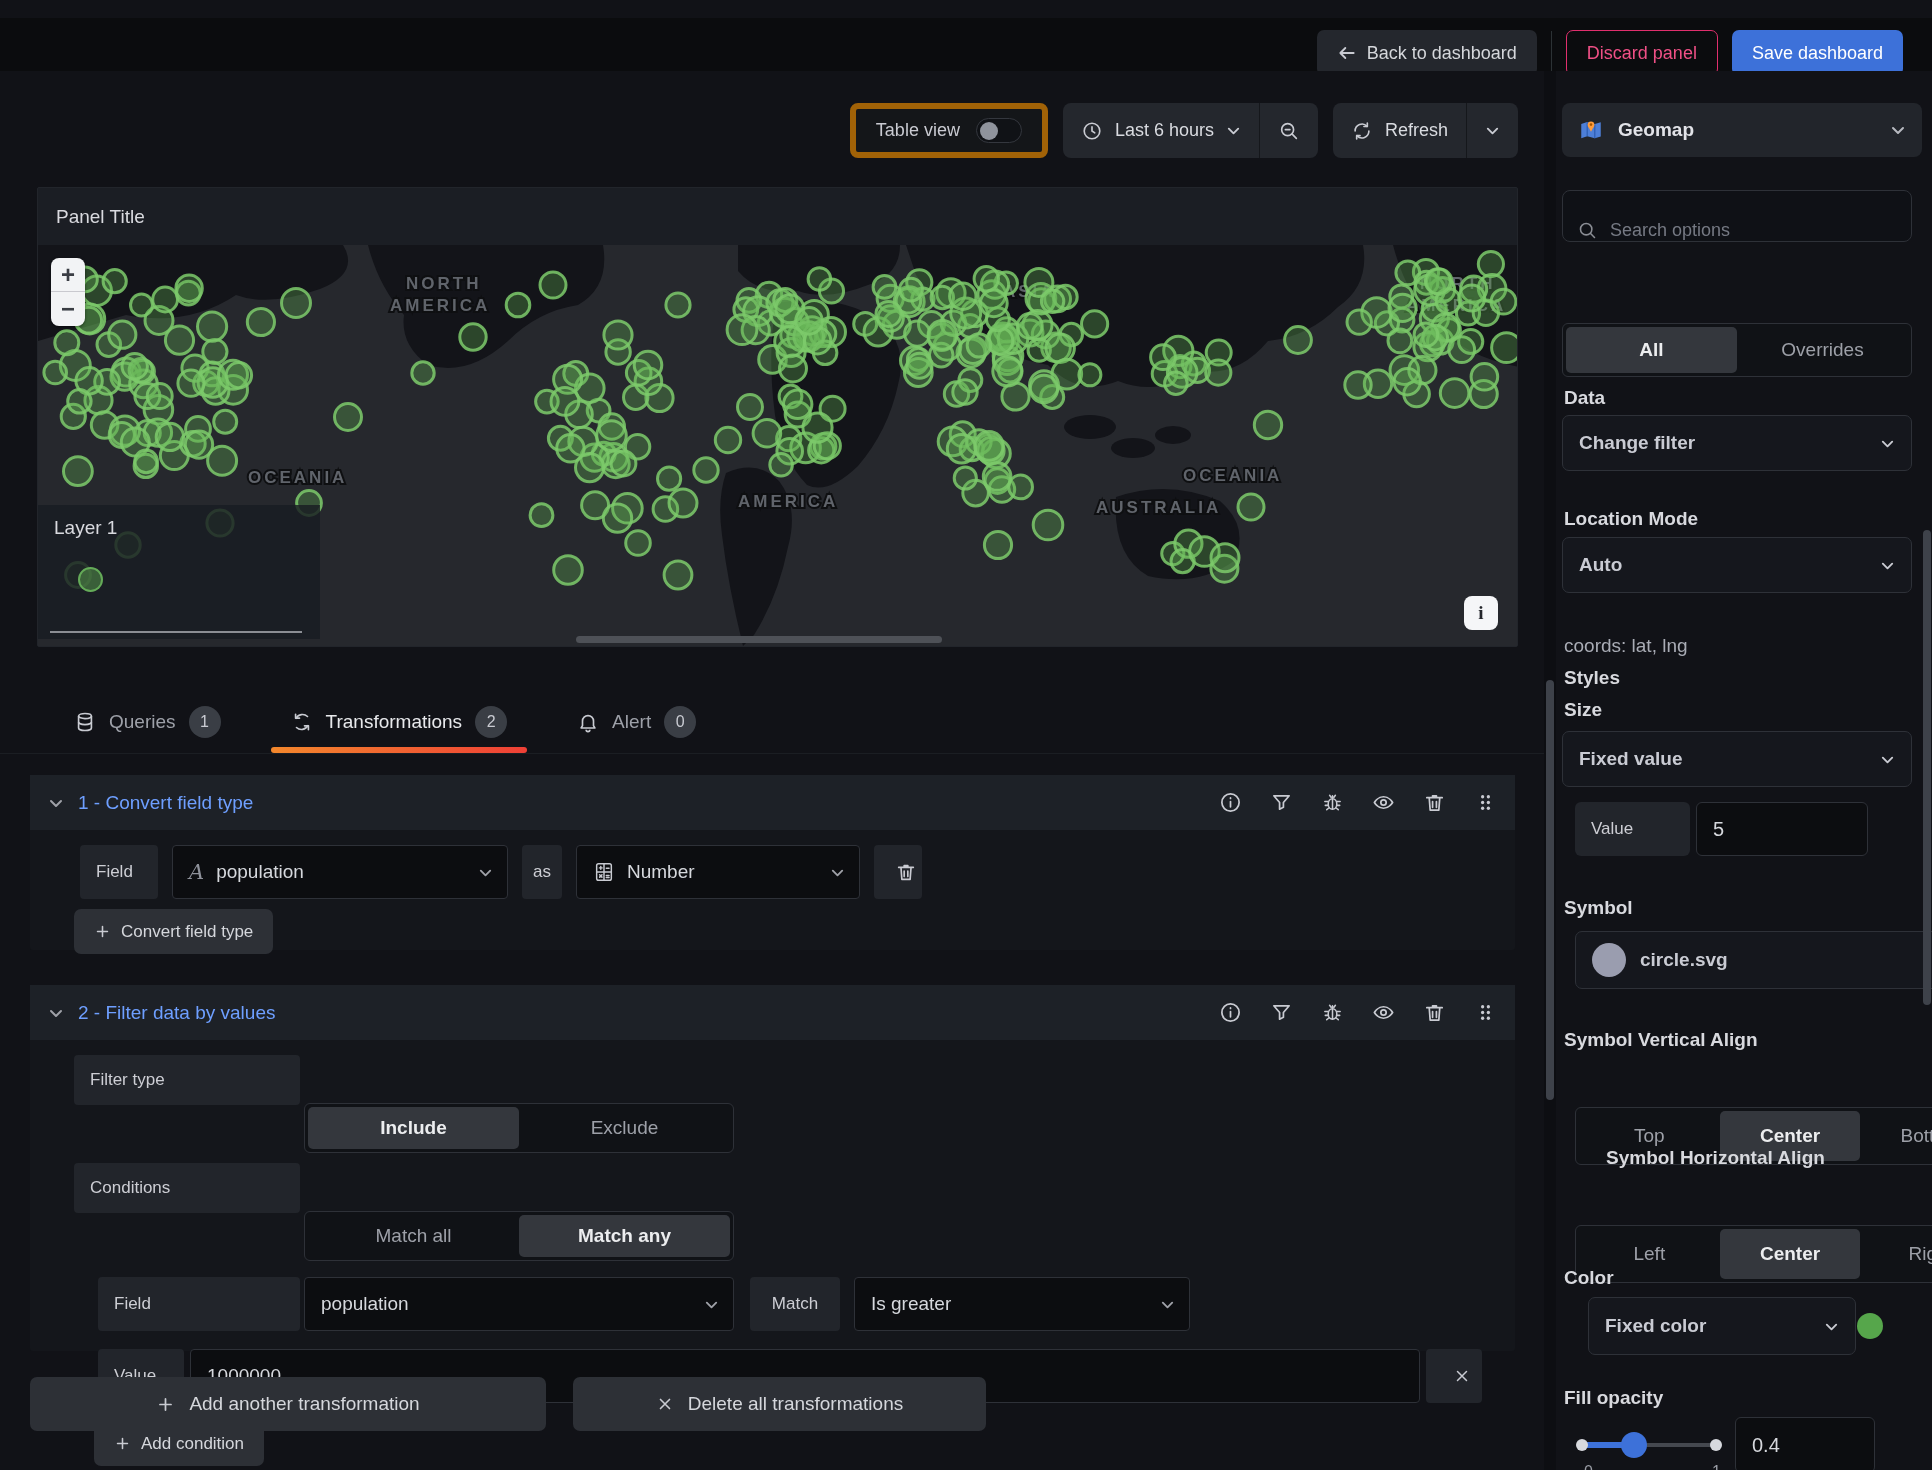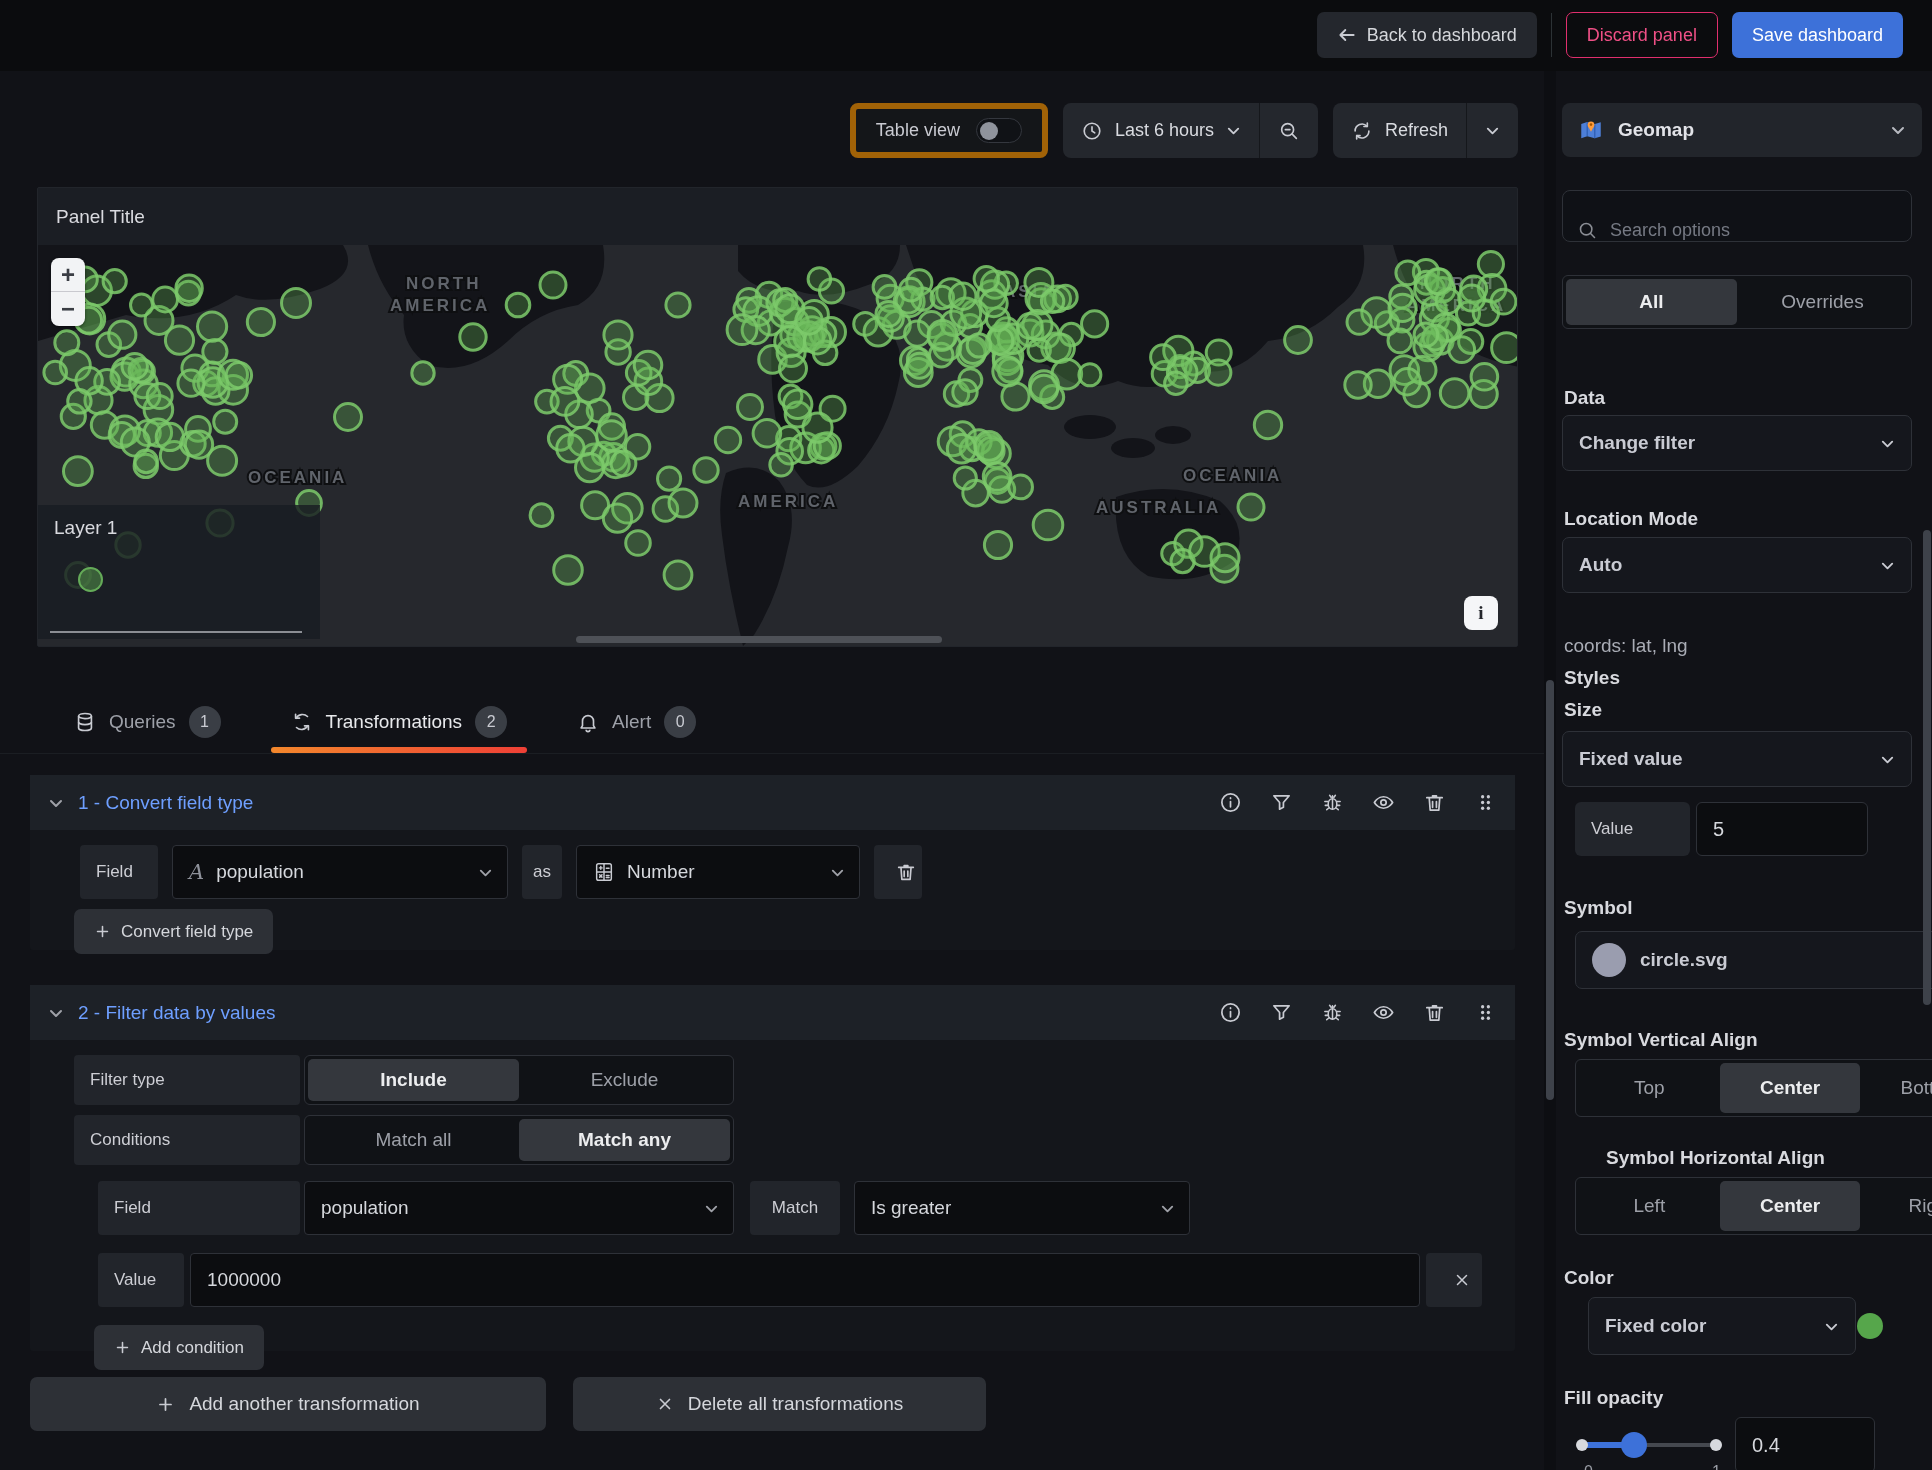--- a/index.html
+++ b/index.html
@@ -1,21 +1,21 @@
 <!DOCTYPE html>
 <html><head>
 <meta charset="utf-8">
 <style>
   * { margin:0; padding:0; box-sizing:border-box; }
   html,body { background:#000; }
   body { font-family:"Liberation Sans", sans-serif; color:#d5d7dd; }
   #app { position:relative; width:1932px; height:1470px; overflow:hidden; background:#111217; }
 
   
-  #topbar { position:absolute; left:0; top:0; width:1932px; height:71px; background:#0b0c0e; }
+  #topbar { position:absolute; left:0; top:18px; width:1932px; height:71px; background:#0b0c0e; }
   .tb-right { position:absolute; right:29px; top:12px; display:flex; align-items:center; gap:14px; }
   .btn { display:flex; align-items:center; justify-content:center; gap:10px; height:46px; border-radius:7px;
          font-size:18px; font-weight:500; color:#d5d7db; background:#24272d; border:none; padding:0 20px; cursor:pointer; }
   .btn svg { flex:0 0 auto; }
   .tb-sep { width:1px; height:44px; background:#2c3235; }
   .btn.discard { background:transparent; border:1px solid #e02f6d; color:#f05086; }
   .btn.save { background:#3d71d9; color:#ffffff; }
 
   
   #left { position:absolute; left:0; top:71px; width:1544px; height:1399px; background:#111217; }
@@ -73,21 +73,21 @@
   .flabel { display:flex; align-items:center; padding:0 16px; background:#22252b; border-radius:4px;
             color:#cdced4; font-size:17px; }
   .dd { display:flex; align-items:center; gap:12px; background:#0c0d10; border:1px solid #2e3138; border-radius:4px;
         padding:0 14px; color:#d6d8dd; font-size:19px; cursor:pointer; }
   .dd .chev { margin-left:auto; color:#9fa1a8; }
   .italic-a { font-style:italic; font-family:"DejaVu Serif", serif; color:#8f929b; font-size:21px; }
   .sqbtn { display:flex; align-items:center; justify-content:center; background:#22252b; border:none; border-radius:4px;
            color:#c9cbd2; cursor:pointer; }
   .addbtn { display:inline-flex; align-items:center; gap:10px; height:45px; padding:0 20px; background:#2d3036;
             border:none; border-radius:7px; color:#d5d7dc; font-size:17px; cursor:pointer; }
-  .seg { display:flex; align-items:stretch; border:1px solid #2e3138; border-radius:6px; background:#101216; padding:3px; }
+  .seg { display:flex; align-items:stretch; border:1px solid #2e3138; border-radius:6px; background:#101216; padding:3px;margin-top:48px; }
   .seg .opt { flex:1; display:flex; align-items:center; justify-content:center; color:#9da0a8; font-size:19px;
               border-radius:5px; cursor:pointer; white-space:nowrap; }
   .seg .opt.sel { background:#34373d; color:#ecedef; font-weight:700; }
   .txtinput { background:#0c0d10; border:1px solid #2e3138; border-radius:4px; color:#d6d8dd; font-size:19px;
               padding:0 16px; font-family:"Liberation Sans",sans-serif; }
 
   #card1 { top:704px; height:175px; }
   #card2 { top:914px; height:366px; }
   .h54 { height:54px;padding-left:16px; }  .h50 { height:50px; }
 

